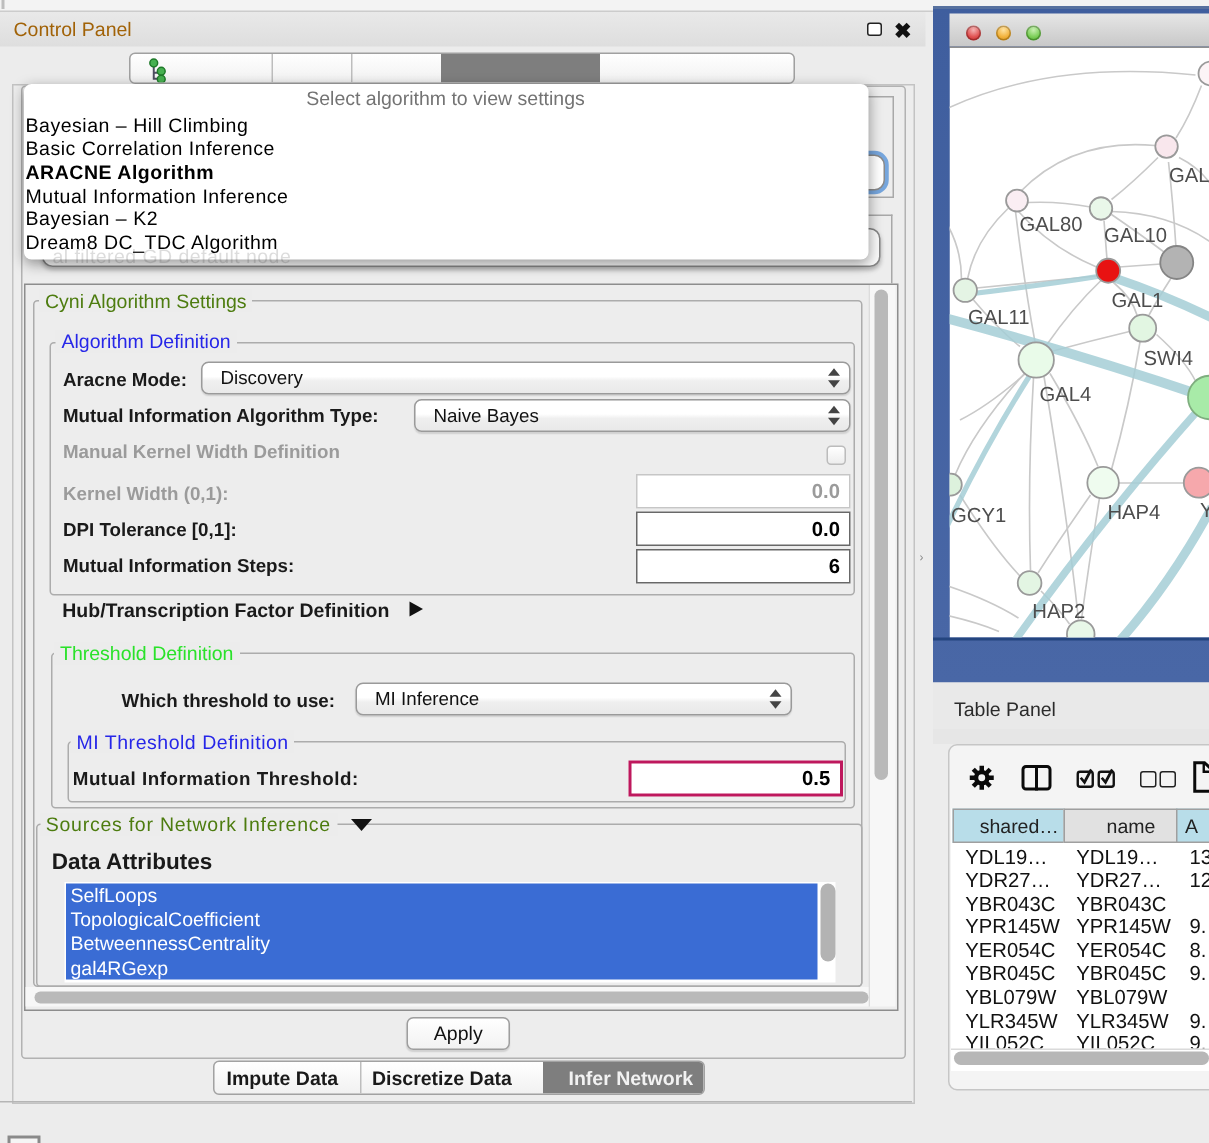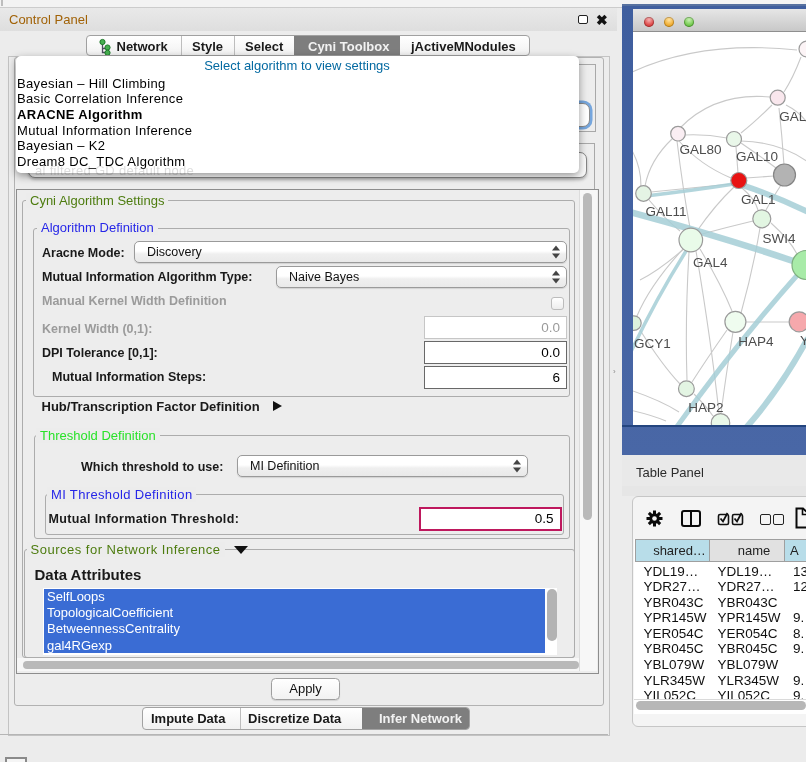--- a/index.html
+++ b/index.html
@@ -13,21 +13,21 @@
          background:linear-gradient(#ffffff 0%,#ffffff 45%,#efefef 60%,#e9e9e9 100%);
          box-shadow:0 1px 1px rgba(0,0,0,0.12);}
   .combo .ctext{position:absolute;left:12px;top:0;bottom:0;display:flex;align-items:center;
          font-size:12.5px;color:#111;}
   .arrows{position:absolute;right:6px;top:50%;transform:translateY(-50%);width:8px;}
   .arrows .up{width:0;height:0;border-left:4px solid transparent;border-right:4px solid transparent;
          border-bottom:5px solid #444;margin-bottom:3px;}
   .arrows .dn{width:0;height:0;border-left:4px solid transparent;border-right:4px solid transparent;
          border-top:5px solid #444;}
   .field{position:absolute;background:#fff;font-size:13.5px;color:#000;
-         display:flex;align-items:center;justify-content:flex-end;padding-right:6px;box-sizing:border-box;}
+         display:flex;align-items:center;justify-content:flex-end;padding-right:6px;box-sizing:border-box;font-weight:bold;}
   .group{position:absolute;border:1px solid #acacac;border-radius:3px;}
   .gtitle{position:absolute;background:#ececec;padding:0 4px;font-size:13px;color:#4d7c0f;white-space:nowrap;}
 </style>
 </head>
 <body>
 
 <div class="abs" style="left:0;top:0;width:806px;height:7px;background:#f3f3f3;border-bottom:1px solid #cccccc;"></div>
 <div class="abs" style="left:1px;top:0;width:2px;height:6px;background:#bdbdbd;"></div>
 
 <div class="abs" style="left:0;top:8px;width:617px;height:23px;background:linear-gradient(#e9e9e9,#dedede);"></div>
@@ -36,27 +36,20 @@
 <div class="abs" style="left:596px;top:12px;font-size:14px;font-weight:bold;color:#111;">✖</div>
 
 <div class="abs" style="left:8px;top:56px;width:600px;height:678px;border:1px solid #c3c3c3;background:#ededed;"></div>
 
 <div class="abs" style="left:86px;top:35px;width:442px;height:18.5px;border:1px solid #a0a0a0;border-radius:4px;background:linear-gradient(#ffffff,#f1f1f1);overflow:hidden;">
   <div class="abs" style="left:0;top:0;bottom:0;width:94px;"></div>
   <div class="abs" style="left:94px;top:0;bottom:0;width:1px;background:#bdbdbd;"></div>
   <div class="abs" style="left:147px;top:0;bottom:0;width:1px;background:#bdbdbd;"></div>
   <div class="abs" style="left:206.5px;top:0;bottom:0;width:1px;background:#bdbdbd;"></div>
   <div class="abs" style="left:207px;top:0;bottom:0;width:106px;background:#7e7e7e;"></div>
-  <div class="abs" style="left:0;top:0;width:442px;height:18.5px;font-size:13px;font-weight:bold;color:#1a1a1a;">
-    <span class="abs" style="left:29.5px;top:2.5px;">Network</span>
-    <span class="abs" style="left:105px;top:2.5px;">Style</span>
-    <span class="abs" style="left:158px;top:2.5px;">Select</span>
-    <span class="abs" style="left:221px;top:2.5px;color:#f2f2f2;">Cyni Toolbox</span>
-    <span class="abs" style="left:324px;top:2.5px;">jActiveMNodules</span>
-  </div>
   <svg class="abs" style="left:11px;top:2px;" width="15" height="17" viewBox="0 0 15 17">
     <path d="M4.5 6 L4.5 14.5 L8 14.5 M4.5 10.5 L8 10.5" stroke="#4d4d60" stroke-width="1.3" fill="none"></path>
     <circle cx="4.5" cy="4" r="2.6" fill="#46b050" stroke="#1f7a2a" stroke-width="1"></circle>
     <circle cx="9.5" cy="9.5" r="2.6" fill="#46b050" stroke="#1f7a2a" stroke-width="1"></circle>
     <circle cx="9.5" cy="14.8" r="2.6" fill="#46b050" stroke="#1f7a2a" stroke-width="1"></circle>
   </svg>
 </div>
 
 <div class="abs" style="left:20px;top:64px;width:574px;height:66px;border:1px solid #a8a8a8;background:#ededed;"></div>
 <div class="abs" style="left:566px;top:102.5px;width:22px;height:22px;border:1px solid #8a8a8a;border-radius:7px;background:#fff;box-shadow:0 0 0 2.5px rgba(88,148,216,0.8);"></div>
@@ -99,32 +92,32 @@
 
 <div class="lbl dis" style="left:42px;top:294px;">Manual Kernel Width Definition</div>
 <div class="abs" style="left:551px;top:297px;width:11px;height:11px;border:1px solid #bcbcbc;border-radius:3px;background:linear-gradient(#ffffff,#ededed);"></div>
 
 <div class="lbl dis" style="left:42px;top:322px;">Kernel Width (0,1):</div>
 <div class="field" style="left:424px;top:315.5px;width:143px;height:23px;border:1px solid #c6c6c6;color:#9b9b9b;">0.0</div>
 
 <div class="lbl" style="left:42px;top:346px;">DPI Tolerance [0,1]:</div>
 <div class="field" style="left:424px;top:340.5px;width:143px;height:23px;border:1.5px solid #686868;">0.0</div>
 
-<div class="lbl" style="left:42px;top:370px;margin-left:10px;">Mutual Information Steps:</div>
+<div class="lbl" style="left:42px;top:370px;">Mutual Information Steps:</div>
 <div class="field" style="left:424px;top:365.5px;width:143px;height:23px;border:1.5px solid #686868;">6</div>
 
 <div class="lbl" style="left:41.5px;top:399px;font-size:13px;">Hub/Transcription Factor Definition</div>
 <div class="abs" style="left:273px;top:401px;width:0;height:0;border-top:5.5px solid transparent;border-bottom:5.5px solid transparent;border-left:9px solid #111;"></div>
 
 <div class="group" style="left:33.5px;top:435px;width:534px;height:102px;"></div>
 <div class="gtitle" style="left:36px;top:427.5px;color:#2ae22a;">Threshold Definition</div>
 
 <div class="lbl" style="left:81px;top:460px;">Which threshold to use:</div>
 <div class="combo" style="left:237px;top:455px;width:289px;height:20px;">
-  <div class="ctext">MI Definition</div>
+  <div class="ctext">MI Inference</div>
   <div class="arrows">
       <div class="up"></div>
       <div class="dn"></div>
     </div>
 </div>
 
 <div class="group" style="left:45px;top:494px;width:517px;height:39px;"></div>
 <div class="gtitle" style="left:47px;top:486.5px;color:#2626e8;letter-spacing:0.35px;">MI Threshold Definition</div>
 
 <div class="lbl" style="left:48.5px;top:512px;letter-spacing:0.35px;">Mutual Information Threshold:</div>
@@ -150,21 +143,21 @@
   <span class="abs" style="left:8px;top:3px;font-size:13px;font-weight:bold;color:#1a1a1a;">Impute Data</span>
   <span class="abs" style="left:105px;top:3px;font-size:13px;font-weight:bold;color:#1a1a1a;">Discretize Data</span>
   <span class="abs" style="left:236px;top:3px;font-size:13px;font-weight:bold;color:#f2f2f2;">Infer Network</span>
 </div>
 
 <div class="abs" style="left:0;top:734px;width:608px;height:1px;background:#b5b5b5;"></div>
 
 <div class="abs" style="left:5px;top:757px;width:18px;height:10px;border:2px solid #8a8a8a;background:#f5f5f5;"></div>
 
 <div class="abs" style="left:15.5px;top:55.5px;width:563px;height:117.5px;background:#ffffff;border-radius:5px;box-shadow:0 3px 9px rgba(0,0,0,0.4);"></div>
-<div class="abs" style="left:15.5px;top:58px;width:563px;text-align:center;font-size:13px;color:#0369a1;">Select algorithm to view settings</div>
+<div class="abs" style="left:15.5px;top:58px;width:563px;text-align:center;font-size:13px;color:#737373;">Select algorithm to view settings</div>
 <div class="abs" style="left:17px;top:75.5px;font-size:13px;letter-spacing:0.35px;color:#000;line-height:15.7px;">
 Bayesian – Hill Climbing<br>
 Basic Correlation Inference<br>
 <b>ARACNE Algorithm</b><br>
 Mutual Information Inference<br>
 Bayesian – K2<br>
 Dream8 DC_TDC Algorithm
 </div>
 <div class="abs" style="left:35px;top:162.5px;font-size:13px;color:rgba(50,50,50,0.17);letter-spacing:0.3px;">al filtered GD default node</div>
 

